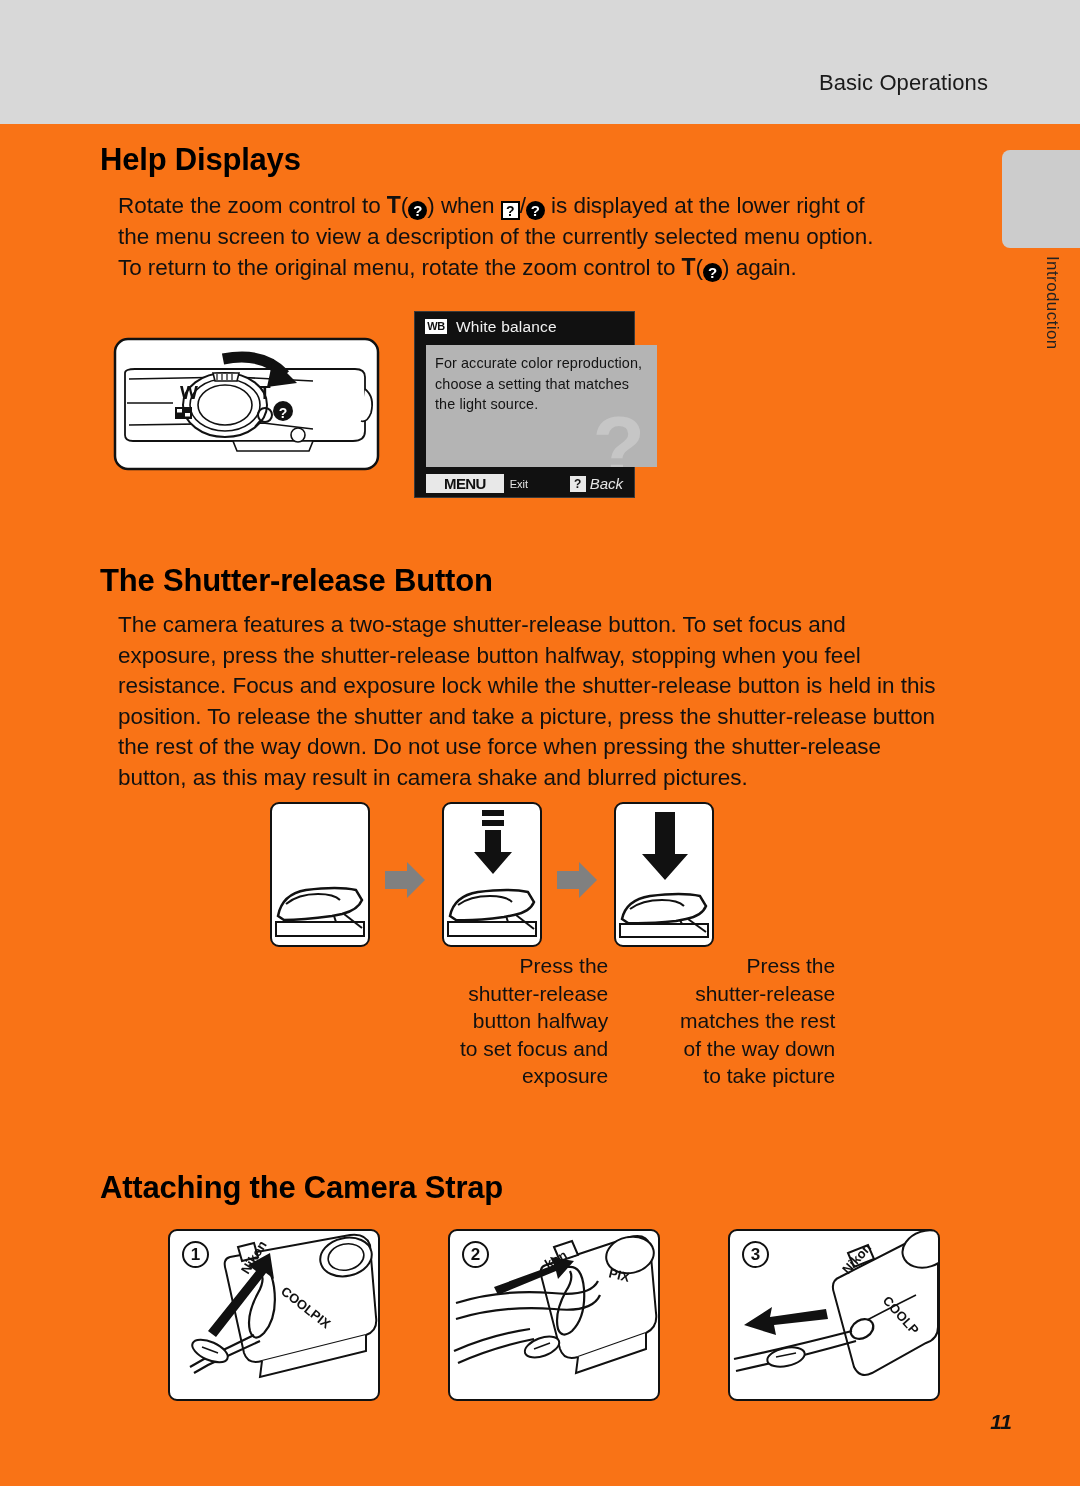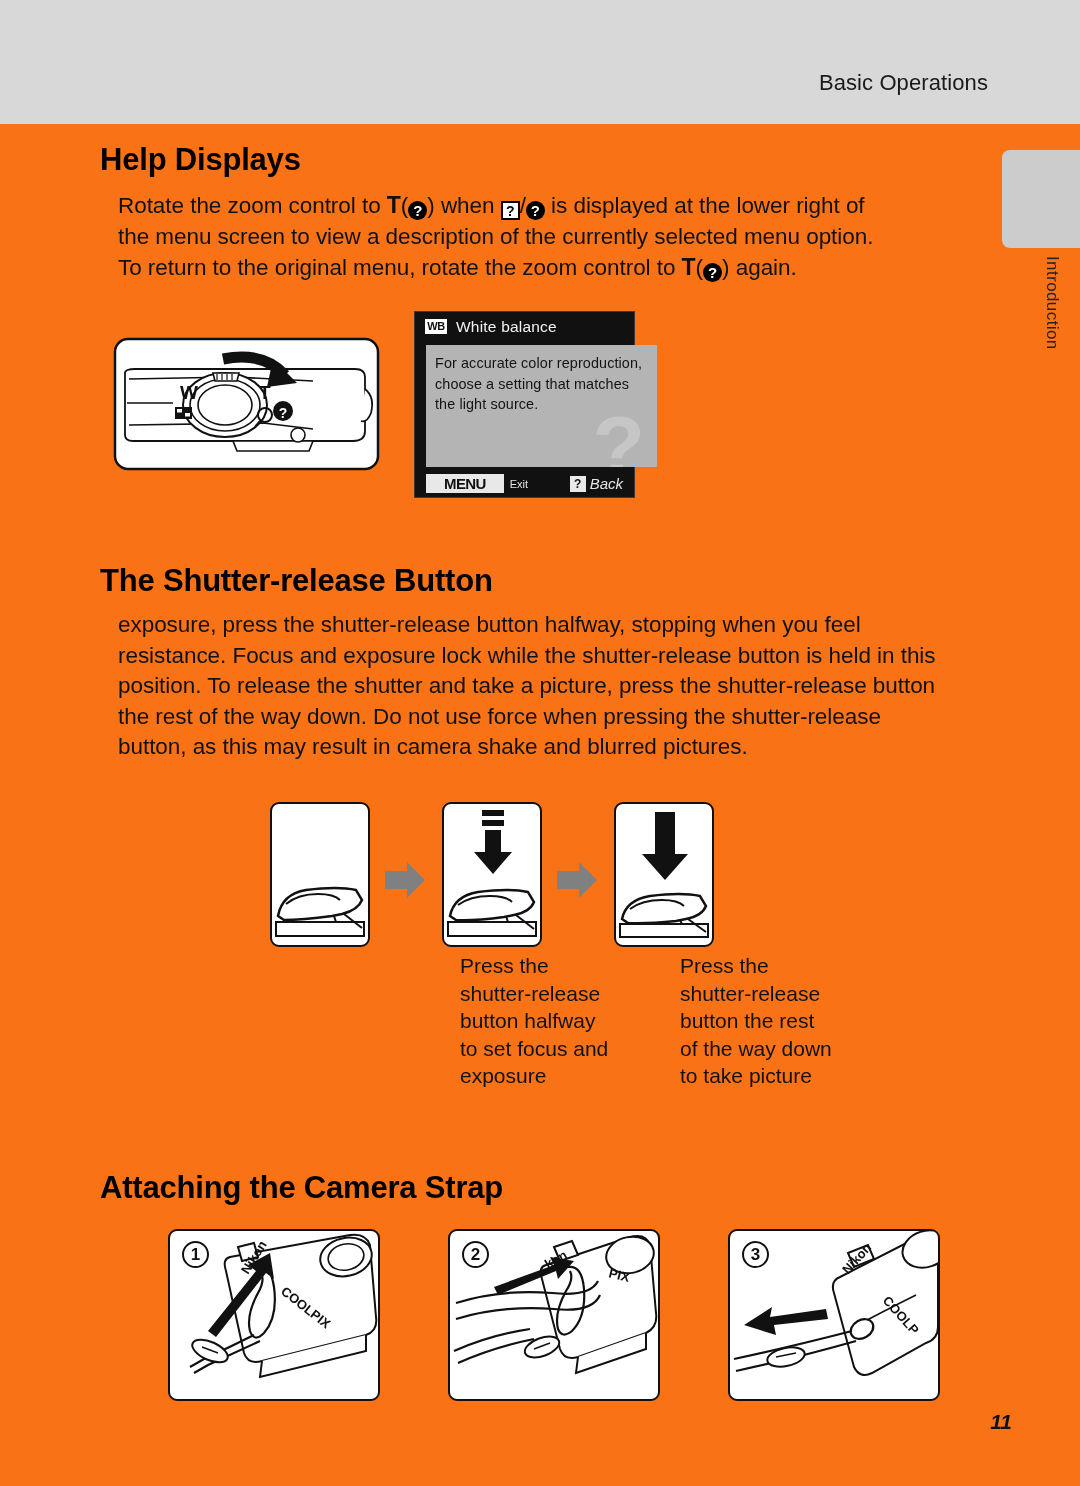--- a/index.html
+++ b/index.html
@@ -161,21 +161,21 @@
     width: 100px; height: 145px;
     border: 2.5px solid #111; border-radius: 9px;
     background: #fff; overflow: hidden;
   }
   .arrow-gray { position: absolute; top: 58px; width: 44px; height: 40px; }
 
   .cap {
     position: absolute;
     font-size: 21px; line-height: 27.5px; color: #111;
   }
-  .cap .ln { display: block; white-space: nowrap; }
+  .cap .ln { display: block; white-space: nowrap; text-align: right; }
 
   
   .strap-row { position: absolute; left: 168px; top: 1229px; width: 772px; height: 172px; }
   .strap-card {
     position: absolute; top: 0;
     width: 212px; height: 172px;
     border: 2.5px solid #111; border-radius: 9px;
     background: #fff; overflow: hidden;
   }
   .step-num {
@@ -279,20 +279,21 @@
       <span class="menu-badge">MENU</span>
       <span class="lcd-exit">Exit</span>
       <span class="q-badge">?</span>
       <span class="lcd-back">Back</span>
     </div>
   </div>
 
   <div class="h1" style="left:100px; top:563px;">The Shutter-release Button</div>
 
   <div class="para" style="left:100px; top:610px; width:900px;">
+    <span class="ln">The camera features a two-stage shutter-release button. To set focus and</span>
     <span class="ln">exposure, press the shutter-release button halfway, stopping when you feel</span>
     <span class="ln">resistance. Focus and exposure lock while the shutter-release button is held in this</span>
     <span class="ln">position. To release the shutter and take a picture, press the shutter-release button</span>
     <span class="ln">the rest of the way down. Do not use force when pressing the shutter-release</span>
     <span class="ln">button, as this may result in camera shake and blurred pictures.</span>
   </div>
 
   <div class="shot-seq">
 
     <div class="shot-card" style="left:0;">
@@ -346,21 +347,21 @@
     <span class="ln">Press the</span>
     <span class="ln">shutter-release</span>
     <span class="ln">button halfway</span>
     <span class="ln">to set focus and</span>
     <span class="ln">exposure</span>
   </div>
 
   <div class="cap" style="left:680px; top:952px;">
     <span class="ln">Press the</span>
     <span class="ln">shutter-release</span>
-    <span class="ln">button the rest</span>
+    <span class="ln">matches the rest</span>
     <span class="ln">of the way down</span>
     <span class="ln">to take picture</span>
   </div>
 
   <div class="h1" style="left:100px; top:1170px;">Attaching the Camera Strap</div>
 
   <div class="strap-row">
 
     <div class="strap-card" style="left:0;">
       <svg width="208" height="168" viewBox="0 0 208 168">

